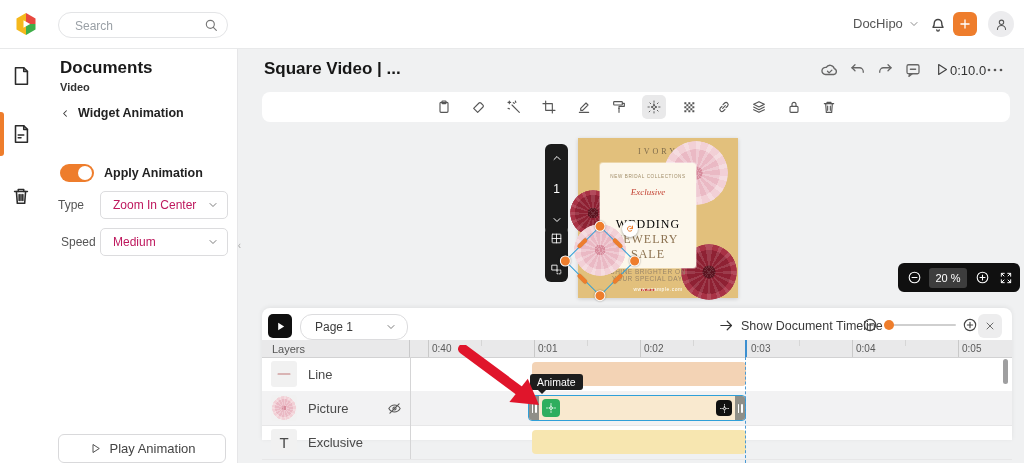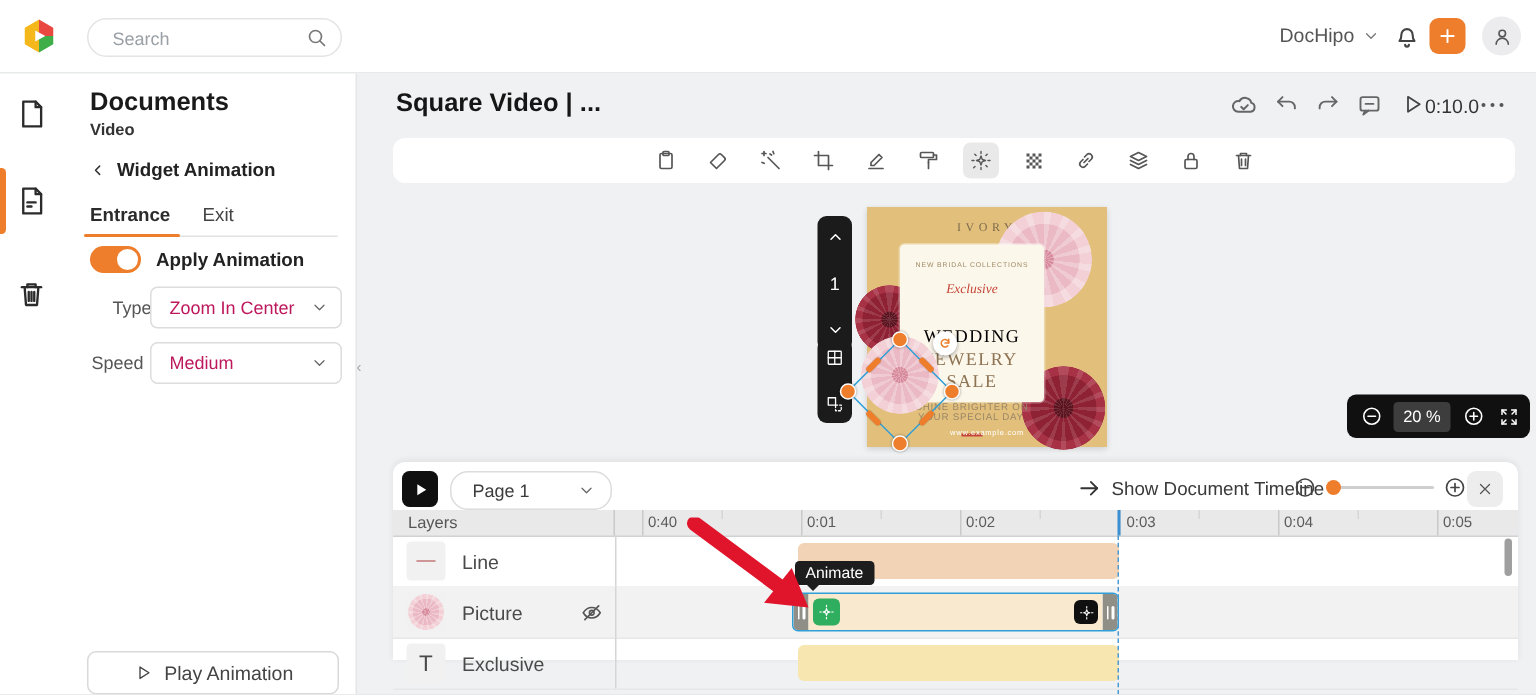--- a/index.html
+++ b/index.html
@@ -120,30 +120,25 @@
 
   <div id="panel">
     <div class="abs" style="left:18px;top:10px;font-size:17px;font-weight:700;color:#1a1a1a">Documents</div>
     <div class="abs" style="left:18px;top:33px;font-size:11px;font-weight:700;color:#333">Video</div>
     <div class="abs" style="left:18px;top:58px;display:flex;align-items:center;gap:7px">
       <svg class="sv" style="color:#333;stroke-width:2.2" width="11" height="11" viewBox="0 0 24 24">
           <path d="M14 6l-6 6 6 6"></path>
         </svg>
       <span style="font-size:12.5px;font-weight:700;color:#222">Widget Animation</span>
     </div>
-    <div class="abs" style="left:18px;top:86px;width:165px;height:23px;border-bottom:1px solid #e2e2e2">
-      <span class="abs" style="left:0;top:2px;font-size:12.5px;font-weight:700;color:#2b2b2b">Entrance</span>
-      <span class="abs" style="left:75px;top:2px;font-size:12.5px;color:#444">Exit</span>
-      <div class="abs" style="left:-4px;bottom:-1px;width:64px;height:2.5px;background:#ee7d2c;border-radius:2px"></div>
-    </div>
     <div class="abs" style="left:18px;top:116px;width:34px;height:18px;background:#ee7d2c;border-radius:9px">
       <div class="abs" style="right:2px;top:2px;width:14px;height:14px;background:#fff;border-radius:50%"></div>
     </div>
     <div class="abs" style="left:62px;top:118px;font-size:12.5px;font-weight:700;color:#222">Apply Animation</div>
-    <div class="abs" style="left:33px;top:150px;font-size:12px;color:#555">Type</div>
+    <div class="abs" style="left:16px;top:150px;font-size:12px;color:#555">Type</div>
     <div class="drop" style="left:58px;top:143px;width:126px">
       <span class="val">Zoom In Center</span>
       <svg class="sv chev" width="12" height="12" viewBox="0 0 24 24">
           <path d="M6 9l6 6 6-6"></path>
         </svg>
     </div>
     <div class="abs" style="left:19px;top:187px;font-size:12px;color:#555">Speed</div>
     <div class="drop" style="left:58px;top:180px;width:126px">
       <span class="val">Medium</span>
       <svg class="sv chev" width="12" height="12" viewBox="0 0 24 24">

